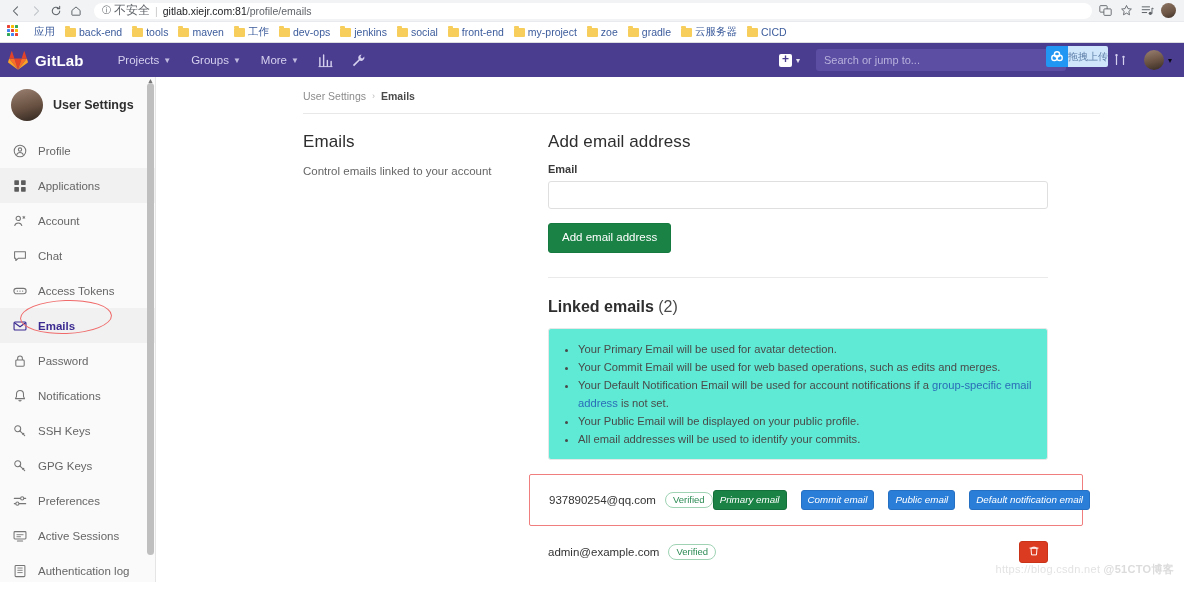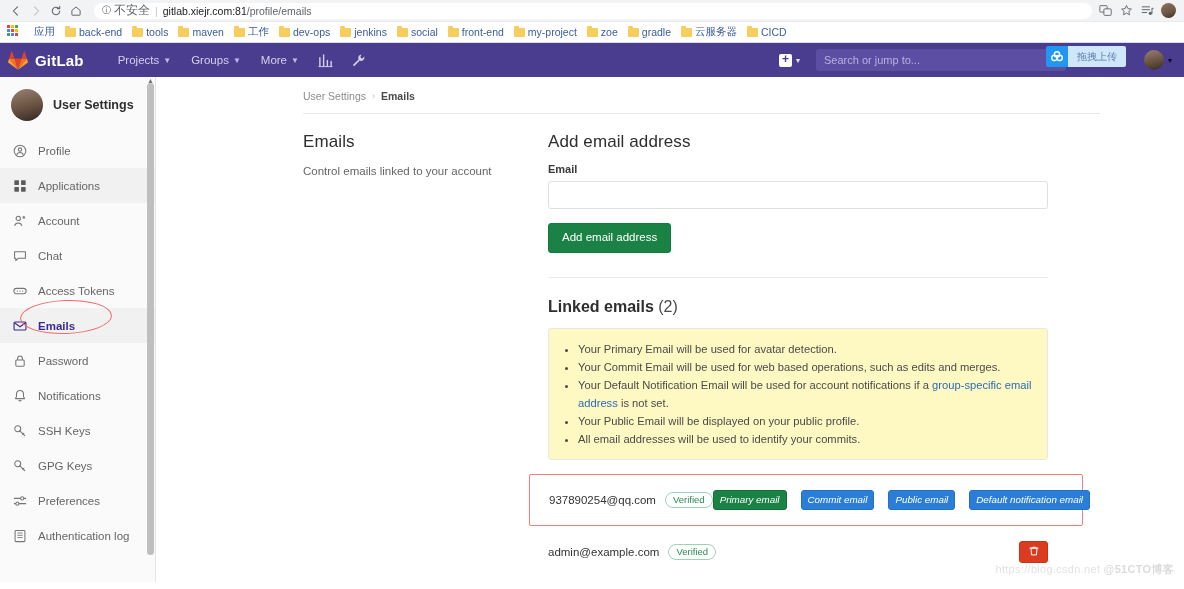--- a/index.html
+++ b/index.html
@@ -116,21 +116,21 @@
   .upload-widget {
     position: absolute; top: 3px; left: 1046px; height: 21px;
     display: flex; align-items: center; gap: 0; z-index: 20;
   }
   .uw-icon {
     width: 22px; height: 21px; background: #2196f3; border-radius: 2px 0 0 2px;
     display: flex; align-items: center; justify-content: center; cursor: pointer;
   }
   .uw-label {
     background: #cfe6fb; color: #5f7fa8; font-size: 10px; height: 21px;
-    padding: 0 9px; display: flex; align-items: center; border-radius: 0 2px 2px 0;
+    padding: 0 0; display: flex; align-items: center; border-radius: 0 2px 2px 0;
     white-space: nowrap; cursor: pointer;
   }
 
   
   .shell { display: flex; height: 505px; background: #fff; }
 
   
   .sidebar {
     width: 156px; flex: 0 0 156px; background: #fafafa;
     border-right: 1px solid #e5e5e5; position: relative; overflow: hidden;
@@ -198,21 +198,21 @@
   }
 
   .divider { height: 1px; background: #eaeaea; margin: 24px 0 20px 0; }
 
   .h3 { font-size: 16px; font-weight: 400; color: #2e2e2e; margin-bottom: 12px; }
   .h3 b { font-weight: 700; }
   .h3 span.count { color: #4a4a4a; }
 
   .info-box {
     border: 1px solid #e7e7e7; border-radius: 3px; padding: 11px 13px 11px 13px;
-    background: #fef9c3;
+    background: #5eead4;
   }
   .info-box ul { margin: 0; padding-left: 16px; }
   .info-box li {
     font-size: 11.2px; color: #4a4a4a; line-height: 1.62; list-style: disc;
   }
   .info-box li::marker { color: #4a4a4a; }
   .info-box a { color: #2b6cb8; text-decoration: none; cursor: pointer; }
 
   .email-list { margin-top: 14px; }
   .email-row {
@@ -577,20 +577,30 @@
       <span class="side-ico">
         <svg width="14" height="14" viewBox="0 0 16 16">
             <path d="M1.5 5h13M1.5 11h13" stroke="#767676" stroke-width="1.2" stroke-linecap="round"></path>
             <circle cx="10.5" cy="5" r="1.8" fill="#fafafa" stroke="#767676" stroke-width="1.2"></circle>
             <circle cx="5" cy="11" r="1.8" fill="#fafafa" stroke="#767676" stroke-width="1.2"></circle>
           </svg>
       </span>
       <span>Preferences</span>
     </div>
 
+    <div class="side-item">
+      <span class="side-ico">
+        <svg width="14" height="14" viewBox="0 0 16 16">
+            <rect x="1.2" y="3" width="13.6" height="8.4" rx="1" fill="none" stroke="#767676" stroke-width="1.2"></rect>
+            <path d="M5 13.6h6" stroke="#767676" stroke-width="1.2" stroke-linecap="round"></path>
+            <path d="M4 6.5h8M4 8.8h5" stroke="#767676" stroke-width="1"></path>
+          </svg>
+      </span>
+      <span>Active Sessions</span>
+    </div>
 
     <div class="side-item">
       <span class="side-ico">
         <svg width="14" height="14" viewBox="0 0 16 16">
             <rect x="2.4" y="1.6" width="11.2" height="12.8" rx="1" fill="none" stroke="#767676" stroke-width="1.2"></rect>
             <path d="M5 4.6h6M5 7.2h6M5 9.8h6" stroke="#767676" stroke-width="1"></path>
           </svg>
       </span>
       <span>Authentication log</span>
     </div>

